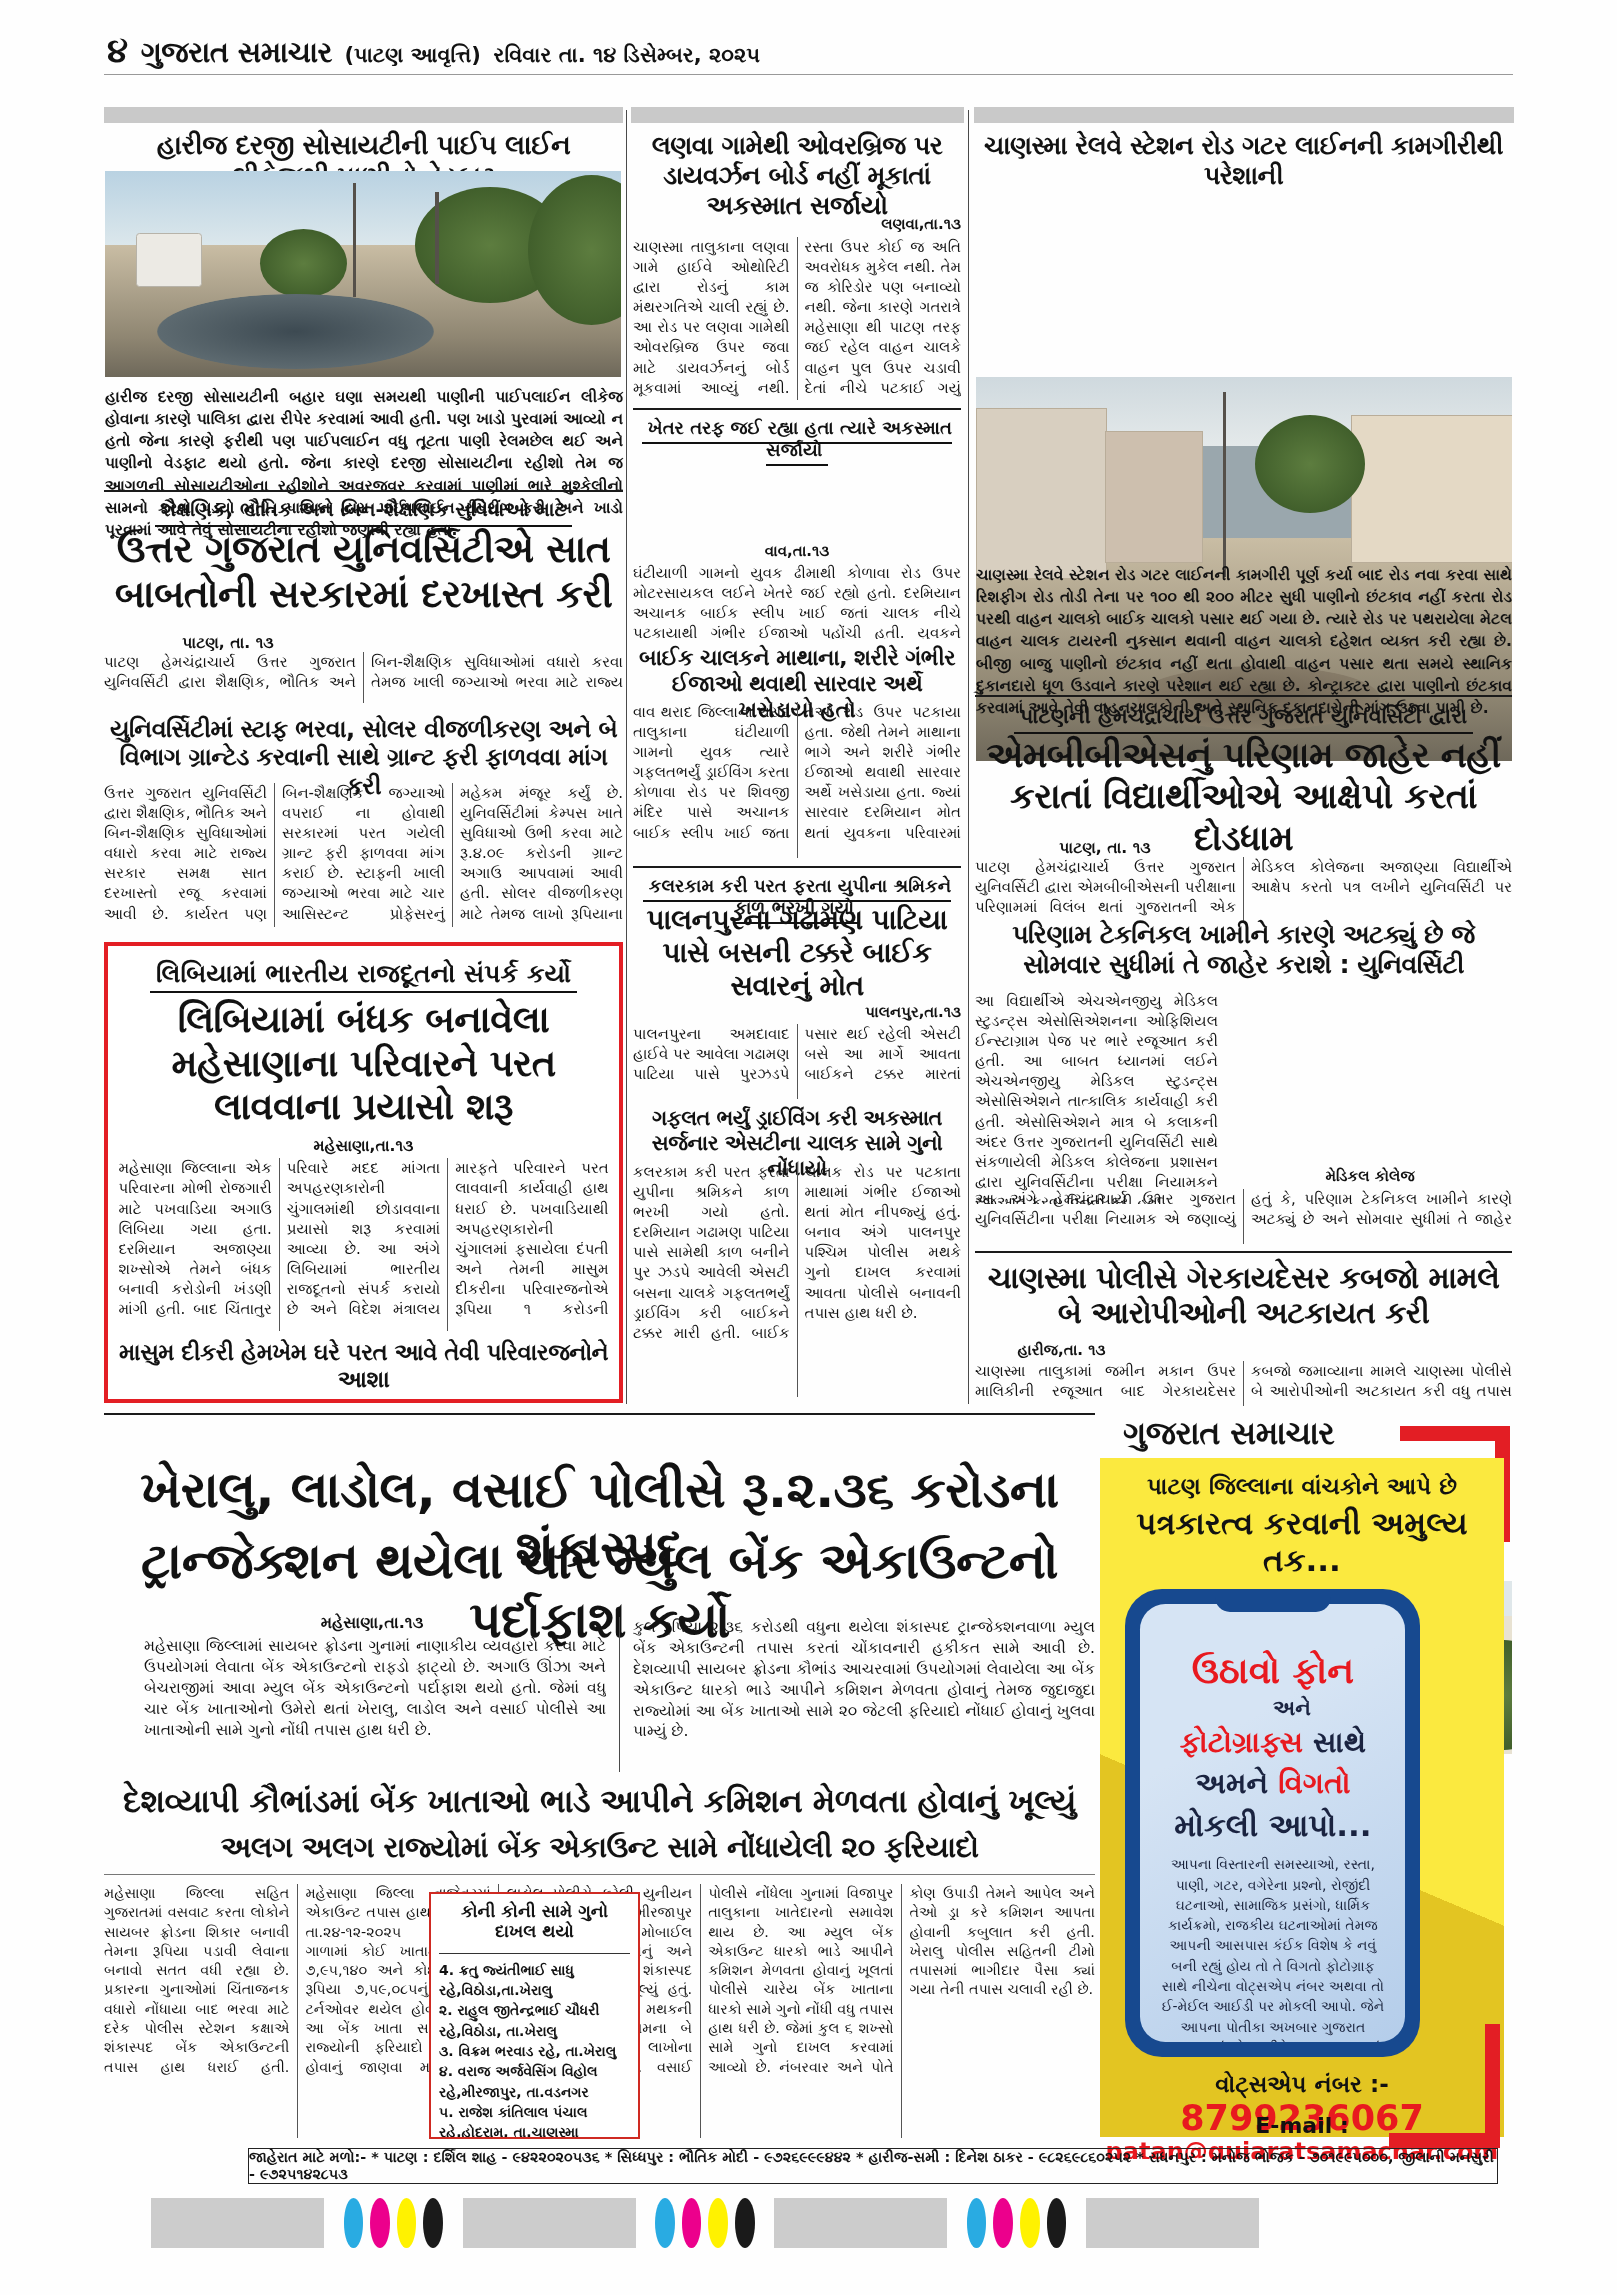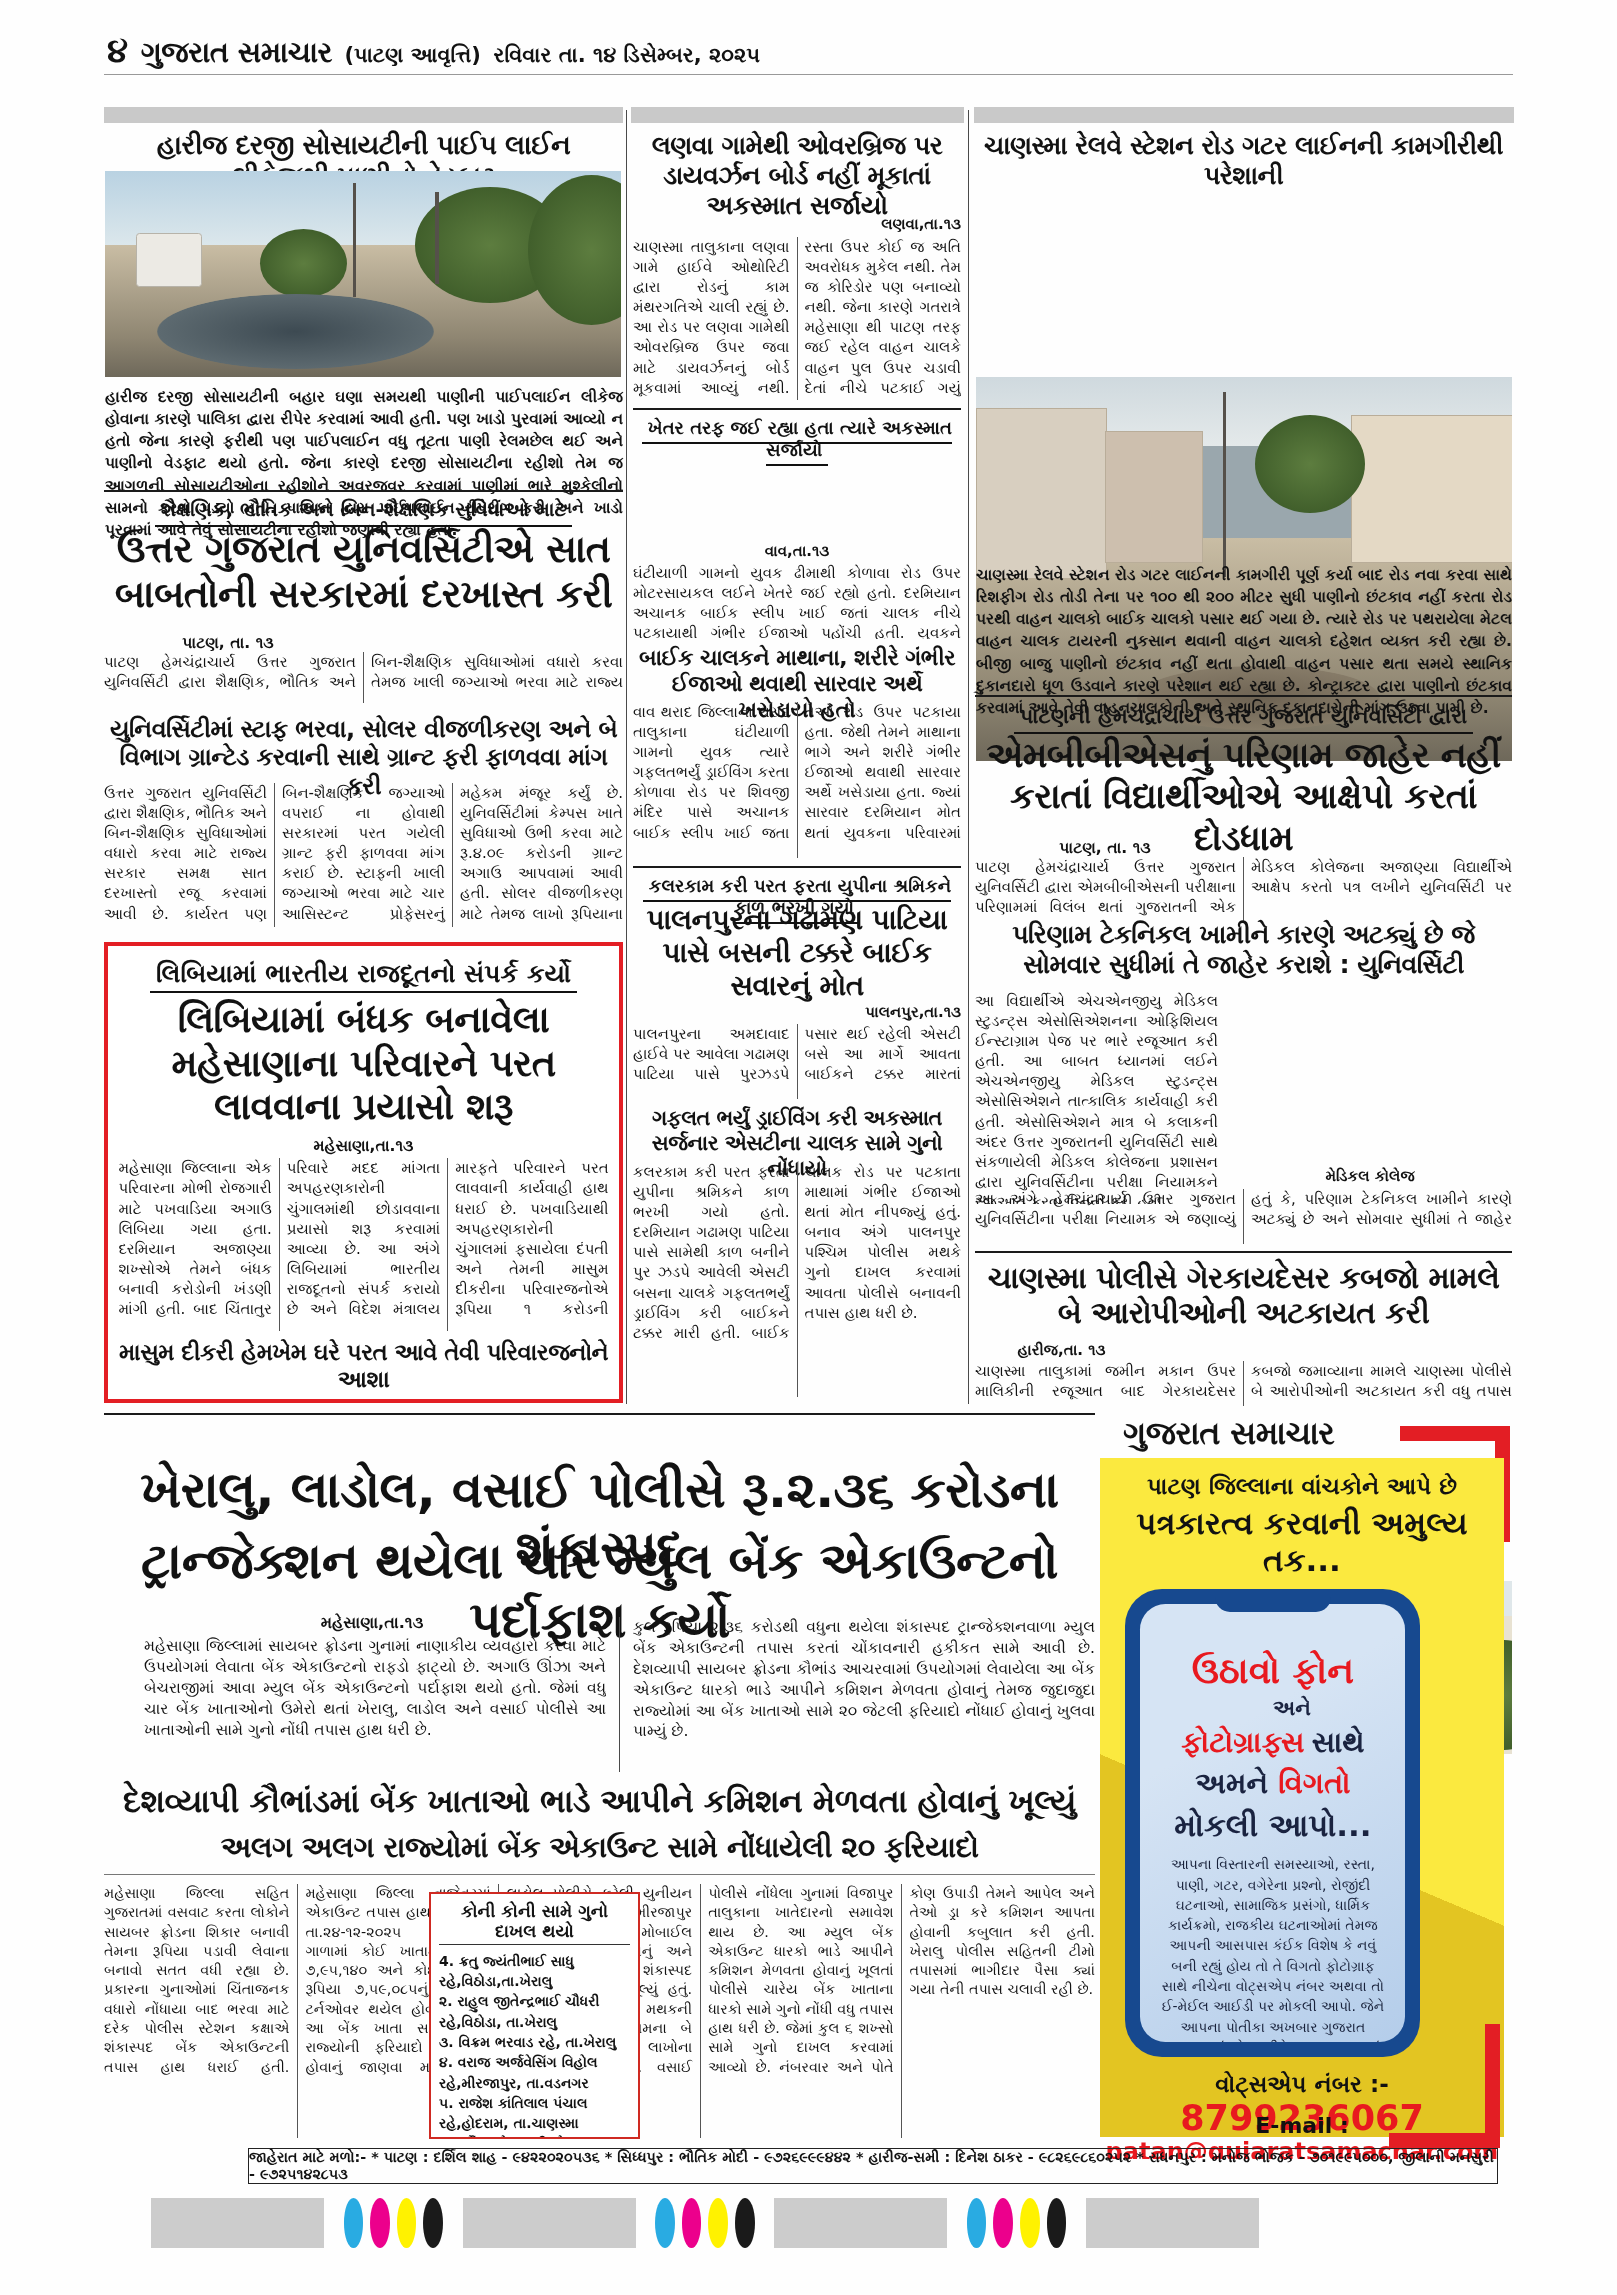--- a/index.html
+++ b/index.html
@@ -38,21 +38,21 @@
   .notch{position:absolute;top:0;left:50%;transform:translateX(-50%);width:116px;height:23px;
          background:#17498f;border-radius:0 0 15px 15px;}
   .redcorner{background:#e31e24;}
   
   .markrow{display:flex;align-items:center;gap:19.6px;}
   .graybox{width:173px;height:50px;background:#cccccc;}
   .dots{display:flex;gap:7px;}
   .dot{width:19.6px;height:50px;border-radius:50%;}
   .accusedbox{border:2.3px solid #cf2a22;background:#fff;padding:7px 8px;overflow:hidden;}
   .accusedbox .title{font-weight:bold;text-align:center;font-size:17.3px;border-bottom:1.2px solid #333;
-                     padding-bottom:3px;margin-bottom:5.8px;}
+                     padding-bottom:12px;margin-bottom:5.8px;}
   .accusedbox .item{font-size:14px;line-height:1.45;font-weight:bold;}
 </style>
 </head>
 <body>
 
 <div class="page">
 
   <div class="abs" style="left:107px;top:30px;width:1404px;height:38px;display:flex;align-items:baseline;gap:12.7px;">
     <span style="font-size:34px;font-weight:bold;">૪</span>
     <span style="font-size:29px;font-weight:900;letter-spacing:-0.6px;">ગુજરાત સમાચાર</span>
@@ -201,21 +201,21 @@
     <div class="abs redcorner" style="left:395px;top:11.6px;width:15px;height:116px;"></div>
 
     <div class="abs adyellow" style="left:0;top:44px;width:404px;height:679px;">
       <div style="text-align:center;font-size:23px;font-weight:bold;margin-top:15px;">પાટણ જિલ્લાના  વાંચકોને આપે છે</div>
       <div style="text-align:center;font-size:31px;font-weight:900;margin-top:4.6px;">પત્રકારત્વ કરવાની અમુલ્ય તક...</div>
 
       <div class="phone" style="left:25.4px;top:131px;width:295px;height:468px;">
         <div class="screen">
           <div style="text-align:center;margin-top:46px;font-size:36px;font-weight:900;color:#e8191f;">ઉઠાવો ફોન</div>
           <div style="text-align:center;font-size:21px;font-weight:bold;color:#1a2340;margin-top:3.5px;margin-left:38px;">અને</div>
-          <div style="text-align:center;font-size:29px;font-weight:900;margin-top:5.8px;"><span style="color:#e8191f;">ફોટોગ્રાફ્સ</span><span style="color:#1a2340;font-family:Liberation Serif, serif;"> સાથે</span></div>
+          <div style="text-align:center;font-size:29px;font-weight:900;margin-top:5.8px;"><span style="color:#e8191f;">ફોટોગ્રાફ્સ</span><span style="color:#1a2340;"> સાથે</span></div>
           <div style="text-align:center;font-size:29px;font-weight:900;margin-top:5.8px;"><span style="color:#1a2340;">અમને </span><span style="color:#e8191f;">વિગતો</span></div>
           <div style="text-align:center;font-size:31px;font-weight:900;color:#1a2340;margin-top:5.8px;">મોકલી આપો...</div>
           <div style="margin:10.4px 16px 0 16px;font-size:14px;line-height:1.45;text-align:center;color:#18213a;">આપના વિસ્તારની સમસ્યાઓ, રસ્તા, પાણી, ગટર, વગેરેના પ્રશ્નો, રોજીંદી ઘટનાઓ, સામાજિક પ્રસંગો, ધાર્મિક કાર્યક્રમો, રાજકીય ઘટનાઓમાં તેમજ આપની આસપાસ કંઈક વિશેષ કે નવું બની રહ્યું હોય તો તે વિગતો ફોટોગ્રાફ સાથે નીચેના વોટ્સએપ નંબર અથવા તો ઈ-મેઈલ આઈડી પર મોકલી આપો. જેને આપના પોતીકા અખબાર ગુજરાત સમાચારમાં યોગ્ય રીતે સ્થાન આપવામાં આવશે.</div>
         </div>
         <div class="notch"></div>
       </div>
 
       <div style="position:absolute;left:0;top:613px;width:100%;text-align:center;">
         <span style="font-size:23px;font-weight:900;color:#111;">વોટ્સએપ નંબર :- </span><span style="font-size:35px;font-weight:900;color:#e8191f;">8799236067</span>
       </div>

